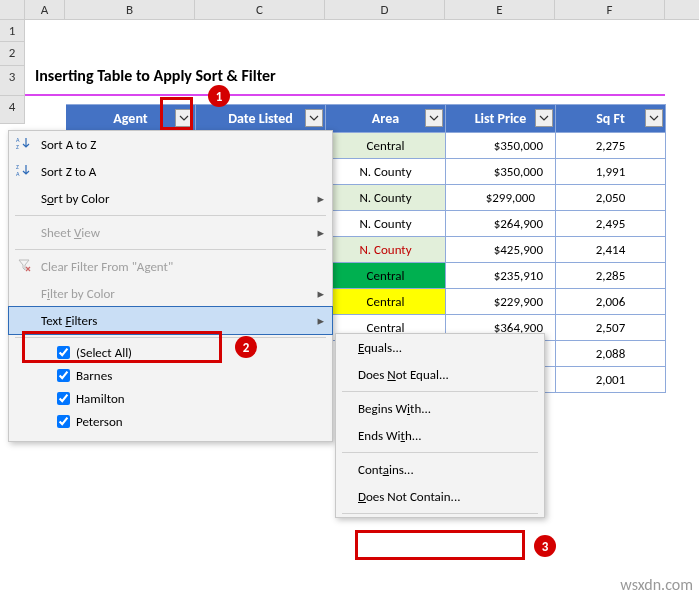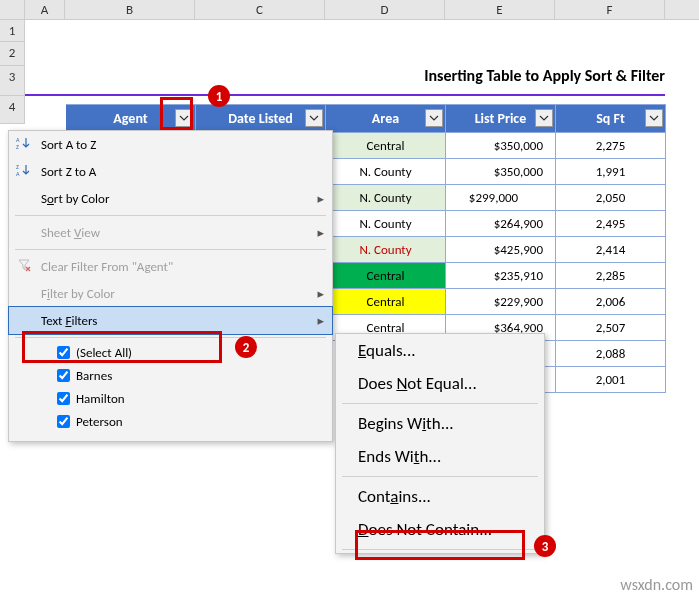--- a/index.html
+++ b/index.html
@@ -10,21 +10,21 @@
   .corner { width: 25px; border-right: 1px solid #ccc; background: #e6e6e6; }
   .col-h { text-align: center; font-size: 13px; color: #333; border-right: 1px solid #ccc; line-height: 20px; }
   .row-headers { position: absolute; left: 0; top: 20px; width: 25px; }
   .row-h { height: 22px; text-align: center; font-size: 13px; color: #333; border-bottom: 1px solid #ccc; border-right: 1px solid #ccc; background: #e6e6e6; line-height: 22px; }
   .row-h.r2 { height: 24px; }
   .row-h.r3 { height: 30px; }
   .row-h.r4 { height: 28px; }
   
   .grid-area { position: absolute; left: 25px; top: 20px; right: 0; }
   
-  .title-row { height: 30px; margin-top: 46px; font-weight: bold; font-size: 16px; text-align: right; border-bottom: 2px solid #6d28d9; width: 640px; padding-left: 10px; }
+  .title-row { height: 30px; margin-top: 46px; font-weight: bold; font-size: 16px; text-align: left; border-bottom: 2px solid #d946ef; width: 640px; padding-left: 10px; }
   
   .table { border-collapse: collapse; margin-top: 8px; }
   .table th { background: #4472c4; color: #fff; font-weight: bold; font-size: 14px; padding: 4px 6px; border: 1px solid #8ea9db; position: relative; height: 28px; }
   .table td { border: 1px solid #8ea9db; font-size: 13px; text-align: center; padding: 3px 6px; height: 26px; }
   .drop-btn { position: absolute; right: 2px; top: 4px; width: 18px; height: 18px; background: #f0f0f0; border: 1px solid #999; display: flex; align-items: center; justify-content: center; }
   .drop-btn svg { width: 10px; height: 10px; }
   
   .col-a { width: 40px; }
   .col-b { width: 130px; }
   .col-c { width: 130px; }
@@ -48,21 +48,21 @@
   
   .search-box { margin: 4px 8px 6px 32px; position: relative; }
   .search-box input { width: 100%; padding: 3px 22px 3px 6px; font-size: 13px; font-style: italic; color: #888; border: 1px solid #aaa; }
   .search-box .sicon { position: absolute; right: 5px; top: 4px; color: #666; }
   
   .check-list { margin: 2px 8px 8px 44px; }
   .check-item { display: flex; align-items: center; padding: 2px 0; font-size: 13px; }
   .check-item input { margin-right: 6px; }
   
   
-  .submenu { position: absolute; left: 335px; top: 333px; width: 210px; background: #f3f3f3; border: 1px solid #c8c8c8; box-shadow: 2px 2px 6px rgba(0,0,0,0.25); font-size: 17px; z-index: 11; }
+  .submenu { position: absolute; left: 335px; top: 333px; width: 210px; background: #f3f3f3; border: 1px solid #c8c8c8; box-shadow: 2px 2px 6px rgba(0,0,0,0.25); font-size: 13px; z-index: 11; }
   .submenu .menu-item { padding-left: 22px; }
   .submenu .menu-item.sel { background: #ccc; border: 1px solid #888; margin: -1px; }
   
   
   .callout { position: absolute; border: 3px solid #d40000; z-index: 20; }
   .callout.c1 { left: 160px; top: 97px; width: 33px; height: 33px; }
   .callout.c2 { left: 22px; top: 331px; width: 200px; height: 32px; }
   .callout.c3 { left: 355px; top: 530px; width: 170px; height: 30px; }
   .badge { position: absolute; width: 22px; height: 22px; border-radius: 50%; background: #d40000; color: #fff; font-weight: bold; font-size: 13px; display: flex; align-items: center; justify-content: center; z-index: 21; }
   .badge.b1 { left: 208px; top: 85px; }
@@ -157,21 +157,21 @@
           <td style="border:none;background:#fff"></td>
           <td class="">N. County</td>
           <td style="text-align:right;padding-right:12px">$350,000</td>
           <td>1,991</td>
         </tr>
         <tr>
           <td style="border:none;background:#fff"></td>
           <td style="border:none;background:#fff"></td>
           <td style="border:none;background:#fff"></td>
           <td class="lt-green">N. County</td>
-          <td style="text-align:center;padding-right:20px">$299,000</td>
+          <td style="text-align:right;padding-right:20px">$299,000</td>
           <td>2,050</td>
         </tr>
         <tr>
           <td style="border:none;background:#fff"></td>
           <td style="border:none;background:#fff"></td>
           <td style="border:none;background:#fff"></td>
           <td class="">N. County</td>
           <td style="text-align:right;padding-right:12px">$264,900</td>
           <td>2,495</td>
         </tr>

